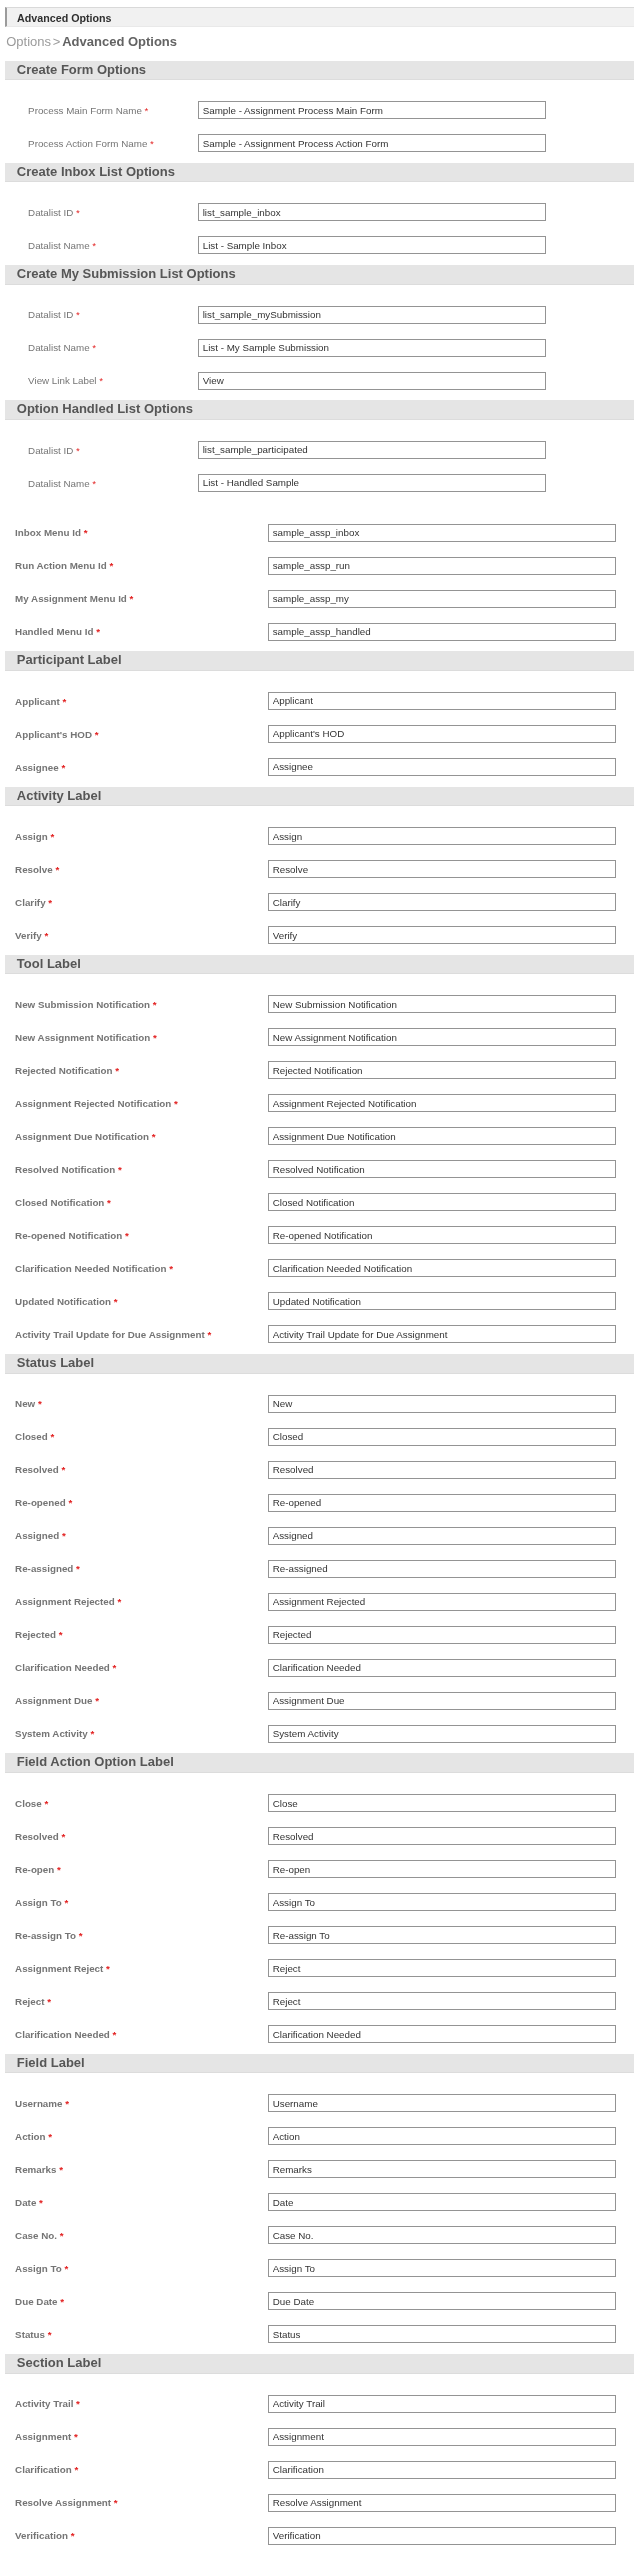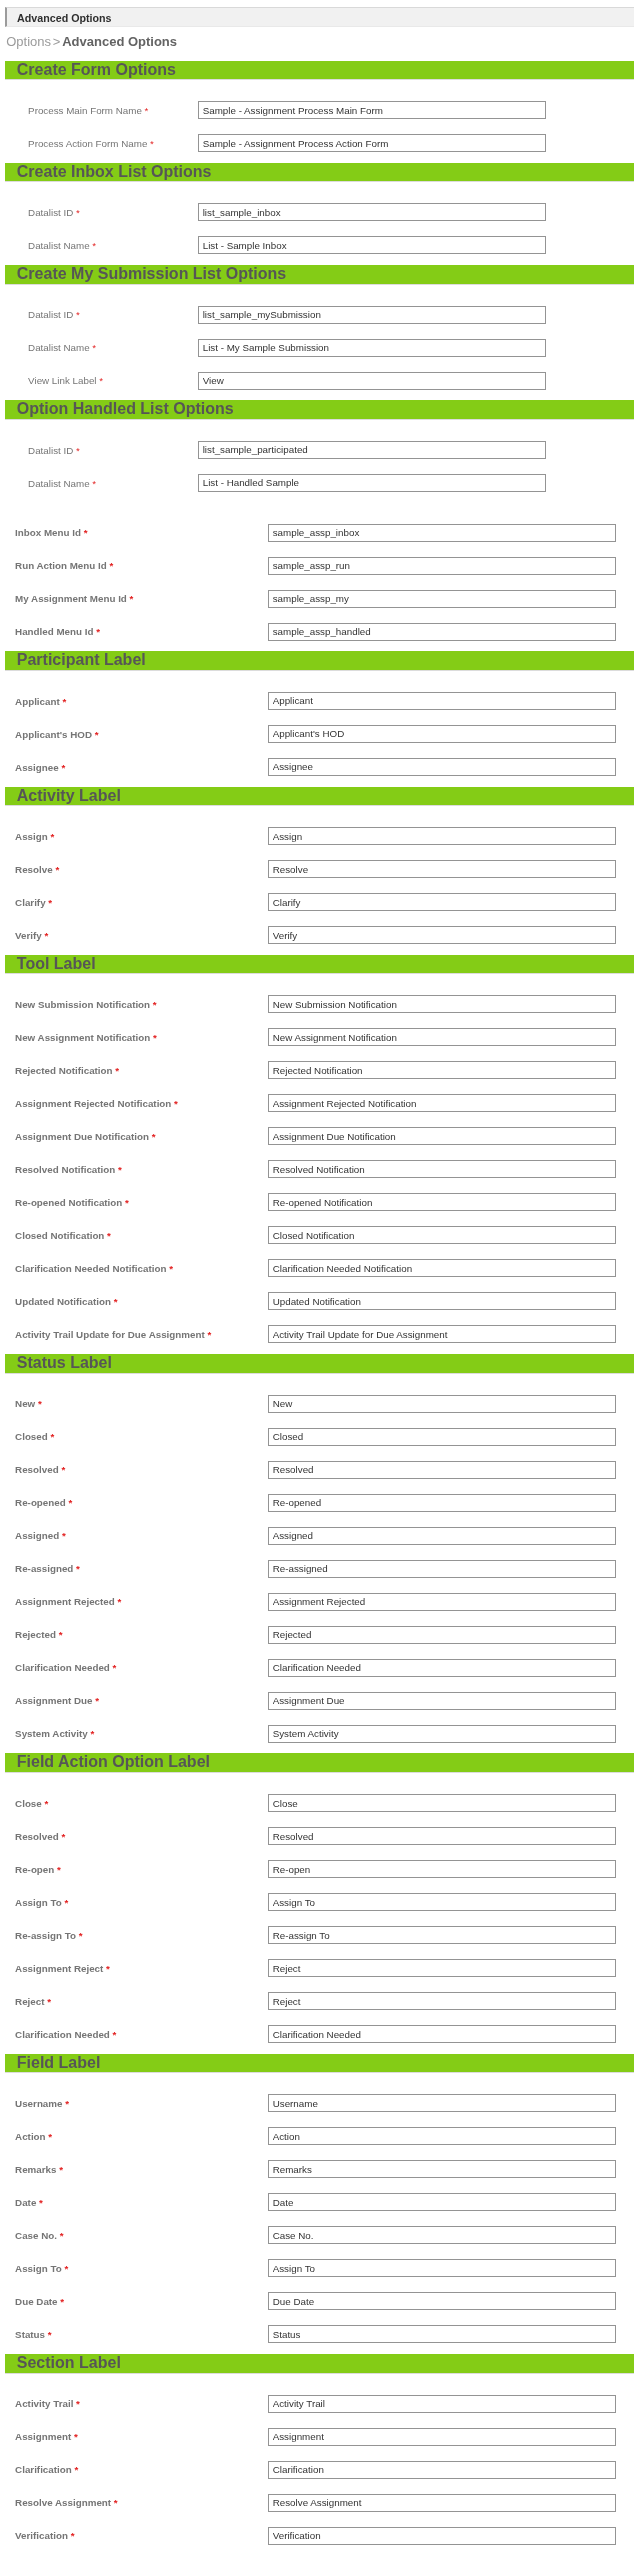--- a/index.html
+++ b/index.html
@@ -27,25 +27,25 @@
   .breadcrumb {
     margin:7px 0 0 0.9px;
     font-size:13px; color:#9b9b9b; height:11.5px;
   }
   .crumb-sep { margin:0 1.8px; }
   .crumb-current { color:#636363; font-weight:bold; }
 
   #sections-root { margin-top:15px; }
 
   .section-bar {
-    background:#84cc16;
+    background:#e5e5e5;
     border-bottom:0.9px solid #dcdcdc;
     height:18.6px; line-height:18.6px;
     padding-left:11.5px;
-    font-size:16px; font-weight:bold; color:#565656;
+    font-size:13px; font-weight:bold; color:#565656;
   }
   .section-body { padding:21px 0 10.7px 9.8px; }
 
   .row { height:18px; margin-bottom:15px; white-space:nowrap; }
   .row:last-child { margin-bottom:0; }
 
   .field-label {
     display:inline-block; vertical-align:top;
     padding-top:3.6px;
     font-size:9.8px; color:#757575;
@@ -227,28 +227,28 @@
 
   <div class="row">
     <span class="field-label"><span class="label-text">Assignment Due Notification</span> <span class="req">*</span></span><input class="field-input" type="text" value="Assignment Due Notification" style="">
   </div>
 
   <div class="row">
     <span class="field-label"><span class="label-text">Resolved Notification</span> <span class="req">*</span></span><input class="field-input" type="text" value="Resolved Notification" style="">
   </div>
 
   <div class="row">
+    <span class="field-label"><span class="label-text">Closed Notification</span> <span class="req">*</span></span><input class="field-input" type="text" value="Closed Notification" style="">
+  </div>
+
+  <div class="row">
     <span class="field-label"><span class="label-text">Re-opened Notification</span> <span class="req">*</span></span><input class="field-input" type="text" value="Re-opened Notification" style="">
   </div>
 
   <div class="row">
-    <span class="field-label"><span class="label-text">Closed Notification</span> <span class="req">*</span></span><input class="field-input" type="text" value="Closed Notification" style="">
-  </div>
-
-  <div class="row">
     <span class="field-label"><span class="label-text">Clarification Needed Notification</span> <span class="req">*</span></span><input class="field-input" type="text" value="Clarification Needed Notification" style="">
   </div>
 
   <div class="row">
     <span class="field-label"><span class="label-text">Updated Notification</span> <span class="req">*</span></span><input class="field-input" type="text" value="Updated Notification" style="">
   </div>
 
   <div class="row">
     <span class="field-label"><span class="label-text">Activity Trail Update for Due Assignment</span> <span class="req">*</span></span><input class="field-input" type="text" value="Activity Trail Update for Due Assignment" style="">
   </div>

